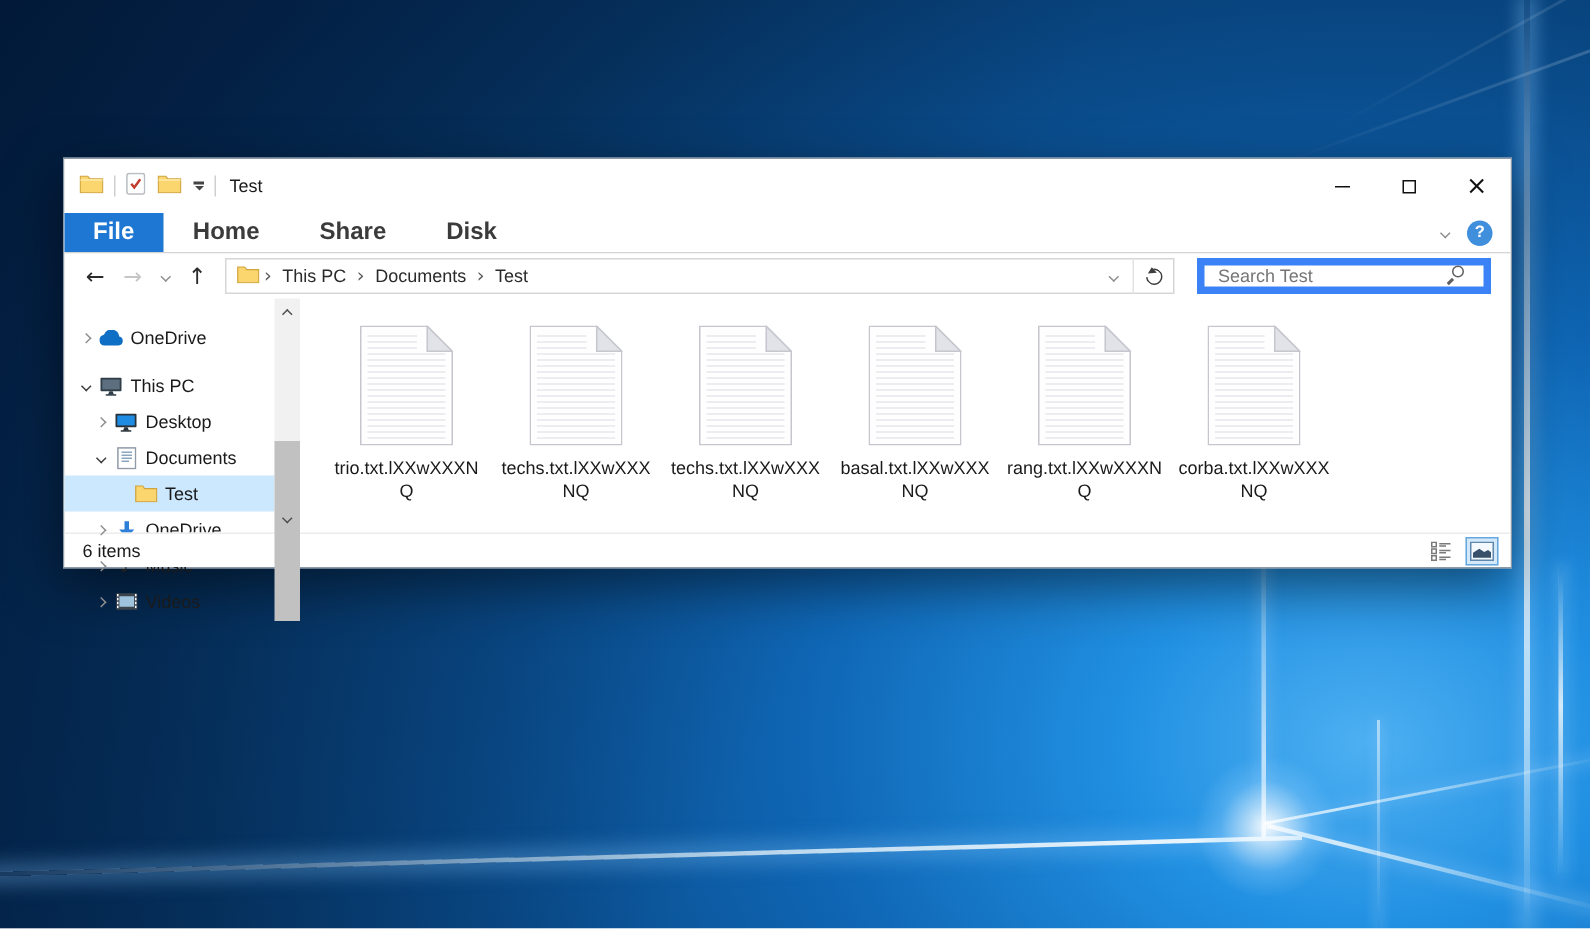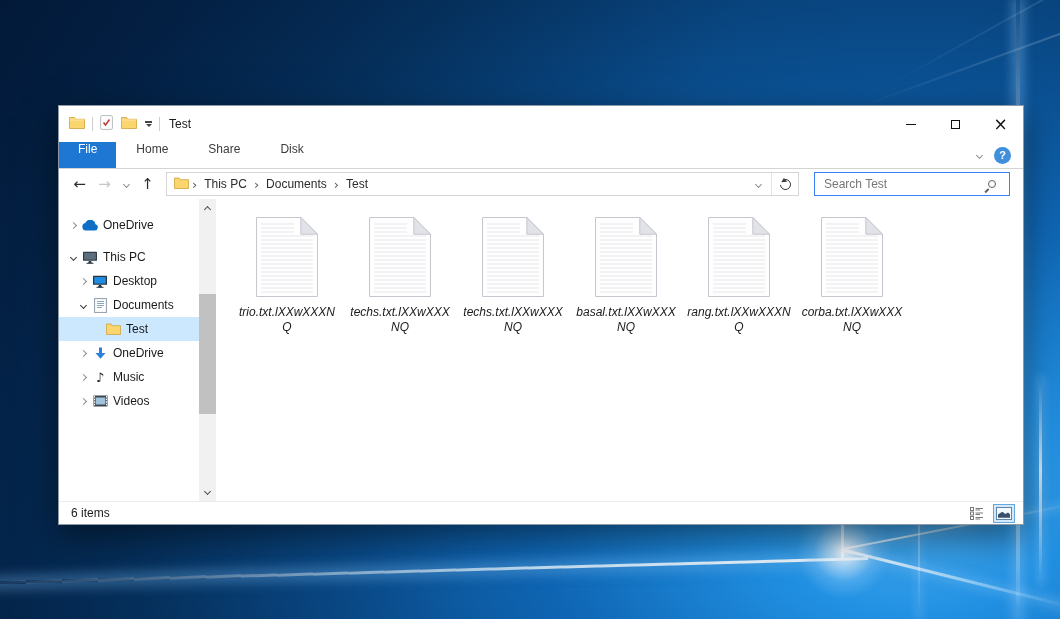--- a/index.html
+++ b/index.html
@@ -37,41 +37,41 @@
     background:linear-gradient(to bottom, rgba(255,255,255,.55), rgba(190,228,255,.05));
     box-shadow:0 0 8px 2px rgba(140,200,250,.3); }
   .beam-tr1 { left:850px; top:62px; width:260px; height:2px; transform:rotate(-20deg); opacity:.22;
     background:linear-gradient(to right, rgba(255,255,255,0), #fff); }
   .beam-tr2 { left:875px; top:28px; width:230px; height:2px; transform:rotate(-29deg); opacity:.15;
     background:linear-gradient(to right, rgba(255,255,255,0), #fff); }
   .glow { left:796px; top:503px; width:96px; height:96px;
     background:radial-gradient(circle, rgba(255,255,255,.9) 0%, rgba(150,210,255,.3) 45%, rgba(150,210,255,0) 70%); }
 
   
-  .window { position:absolute; left:58px; top:105px; width:966px; height:420px;
+  .window { position:absolute; left:42px; top:105px; width:966px; height:274px;
     background:#fff; border:1px solid rgba(45,70,95,.55);
     box-shadow:0 12px 34px rgba(0,0,0,.5); display:flex; flex-direction:column; }
 
   
   .titlebar { height:36px; flex:none; display:flex; align-items:center; padding-left:10px; background:#fff; }
   .qat { display:flex; align-items:center; }
   .qat-sep { width:1px; height:14px; background:#cfcfcf; margin:0 7px; }
   .qat-caret { display:flex; flex-direction:column; align-items:center; gap:1px; margin-left:8px; }
   .qat-caret .bar { width:7px; height:1.2px; background:#444; }
   .qat-caret .tri { width:0; height:0; border-left:3.5px solid transparent; border-right:3.5px solid transparent; border-top:3.5px solid #444; }
   .win-title { margin-left:2px; font-size:12px; color:#1a1a1a; }
   .win-controls { margin-left:auto; display:flex; height:36px; }
   .win-btn { width:45px; height:36px; display:flex; align-items:center; justify-content:center; }
   .min-glyph { width:10px; height:1px; background:#111; }
   .max-glyph { width:9px; height:9px; border:1px solid #111; }
   .close-glyph { font-size:17px; line-height:1; color:#111; font-family:"DejaVu Sans",sans-serif; }
 
   
   .tabstrip { height:27px; flex:none; display:flex; align-items:stretch; border-bottom:1px solid #d4d4d4; background:#fff; }
-  .tab { display:flex; align-items:flex-start; padding:0 17px; margin:0 3px; color:#3b3b3b; font-size:12px; }
+  .tab { display:flex; align-items:center; padding:0 17px; margin:0 3px; color:#3b3b3b; font-size:16px;font-weight:bold; }
   .tab.active { background:var(--accent); color:#fff; padding:0 19px; margin:0; }
   .tabstrip-right { margin-left:auto; display:flex; align-items:center; gap:12px; padding-right:12px; }
   .chev { display:inline-block; width:5px; height:5px; border-right:1.2px solid #8f8f8f; border-bottom:1.2px solid #8f8f8f; }
   .chev.down { transform:rotate(45deg); }
   .chev.right { transform:rotate(-45deg); }
   .chev.dark { border-color:#3c3c3c; }
   .help-circle { width:17px; height:17px; border-radius:50%; background:#3f8fdc; color:#fff;
     display:flex; align-items:center; justify-content:center; font-size:11px; font-weight:bold; }
 
   
@@ -84,22 +84,22 @@
     display:flex; align-items:center; padding-left:7px; flex:none; }
   .crumb { padding:0 4px; color:#2b2b2b; }
   .crumb-sep { color:#5a5a5a; font-size:13px; line-height:1; padding:0 3px; font-family:"DejaVu Sans",sans-serif; }
   .addr-right { margin-left:auto; display:flex; align-items:stretch; height:100%; }
   .addr-btn { width:26px; display:flex; align-items:center; justify-content:center; }
   .addr-div { width:1px; background:#e3e3e3; }
   .refresh-icon { position:relative; width:11px; height:11px; border:1.4px solid #3d3d3d; border-radius:50%;
     border-left-color:transparent; transform:rotate(40deg); }
   .refresh-icon::after { content:''; position:absolute; left:-4px; top:-2px;
     border:3px solid transparent; border-right:4.5px solid #3d3d3d; transform:rotate(45deg); }
-  .searchbox { flex:1; height:24px; border:1px solid #3b82f6; background:#fff; margin-left:15px;
-    display:flex; align-items:center; padding:0 9px; }
+  .searchbox { flex:1; height:24px; border:5px solid #3b82f6; background:#fff; margin-left:15px;
+    display:flex; padding:0 9px; }
   .searchbox input { border:none; outline:none; flex:1; font-size:12px; font-family:inherit; color:#333; background:transparent; }
   .searchbox input::placeholder { color:#767676; opacity:1; }
   .search-icon { position:relative; width:8px; height:8px; border:1.4px solid #5f5f5f; border-radius:50%; margin-right:4px; flex:none; }
   .search-icon::after { content:''; position:absolute; width:1.5px; height:5px; background:#5f5f5f;
     left:-3px; top:6.5px; transform:rotate(45deg); }
 
   
   .main { flex:1; display:flex; min-height:0; background:#fff; }
   .sidebar { width:140px; flex:none; padding-top:14px; }
   .tree-row { height:24px; display:flex; align-items:center; }
@@ -115,21 +115,21 @@
 
   .tree-scrollbar { width:17px; flex:none; background:#f1f1f1; position:relative; }
   .sb-arrow { position:absolute; left:0; width:17px; height:17px; display:flex; align-items:center; justify-content:center; }
   .sb-arrow.up { top:0; } .sb-arrow.down { bottom:0; }
   .sb-chev { width:5px; height:5px; border-right:1.3px solid #505050; border-bottom:1.3px solid #505050; }
   .sb-chev.u { transform:rotate(-135deg); margin-top:3px; }
   .sb-chev.d { transform:rotate(45deg); margin-bottom:3px; }
   .sb-thumb { position:absolute; left:0; top:95px; width:17px; height:120px; background:#c1c1c1; }
 
   .content { flex:1; padding:18px 0 0 19px; display:flex; align-items:flex-start; gap:9px; overflow:hidden; }
-  .file-item { width:104px; flex:none; display:flex; flex-direction:column; align-items:center;font-style:italic; }
+  .file-item { width:104px; flex:none; display:flex; flex-direction:column; align-items:center; }
   .file-name { margin-top:8px; text-align:center; line-height:15px; word-break:break-all; width:104px; color:#1a1a1a; }
 
   
   .statusbar { height:23px; flex:none; display:flex; align-items:center; padding:0 8px 0 12px; border-top:1px solid #ececec; background:#fff; }
   .status-right { margin-left:auto; display:flex; align-items:center; gap:5px; }
   .view-btn { width:22px; height:19px; display:flex; align-items:center; justify-content:center; border:1px solid transparent; }
   .view-btn.active { background:#d3e9fa; border-color:#66a7e0; }
 
   :root { --accent:#1d77d3; }
 </style>

